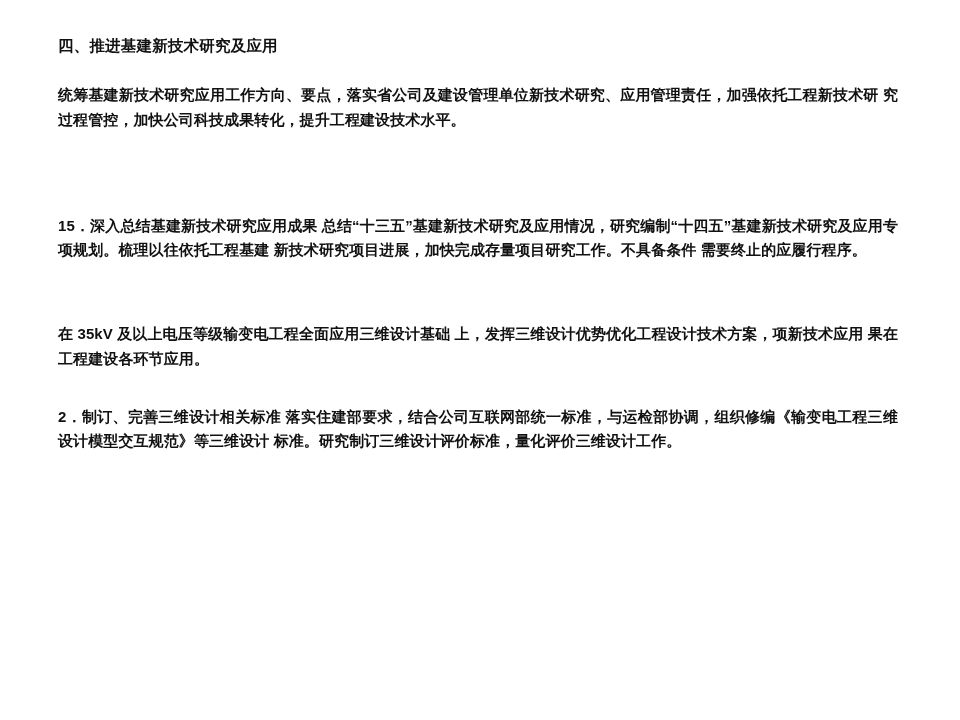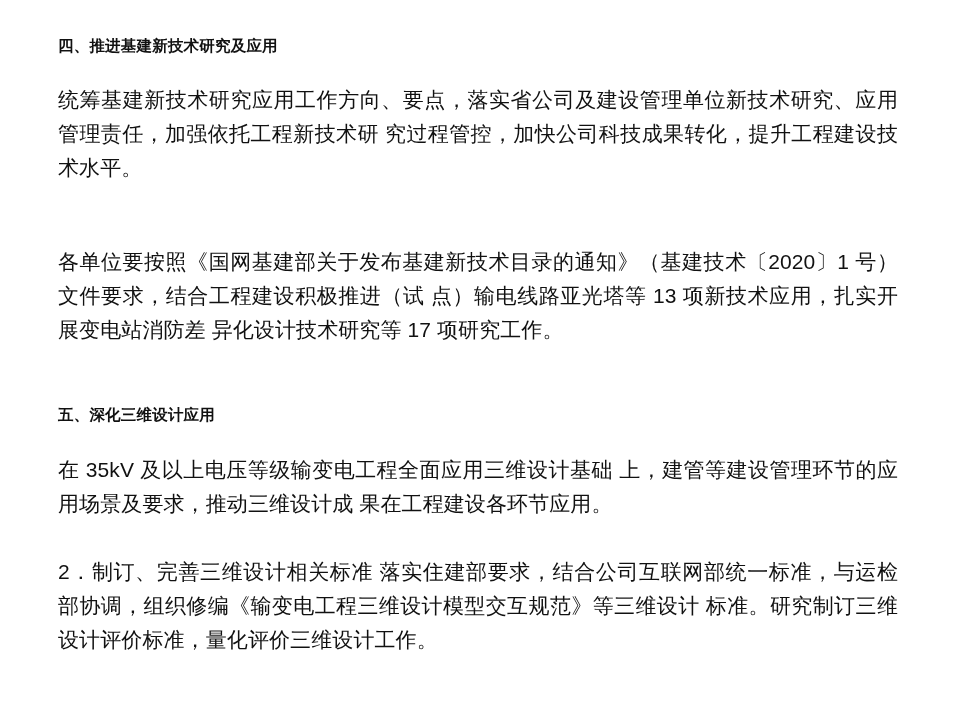--- a/index.html
+++ b/index.html
@@ -27,22 +27,22 @@
   }
   .heading {
     font-size: 15.5px;
     font-weight: bold;
     color: #111111;
     line-height: 1.5;
     margin: 0;
     letter-spacing: 0.2px;
   }
   .para {
-    font-size: 21px;
-    font-weight: normal;
+    font-size: 15px;
+    font-weight: bold;
     color: #111111;
     line-height: 1.62;
     margin: 0;
     text-align: justify;
     letter-spacing: 0.1px;
   }
   .gap-lg { height: 26px; }
   .gap-md { height: 22px; }
   .gap-xl { height: 34px; }
 </style>
@@ -53,29 +53,28 @@
   <div class="doc-body">
 
     <p class="heading">四、推进基建新技术研究及应用</p>
     <div class="gap-lg"></div>
 
     <p class="para">统筹基建新技术研究应用工作方向、要点，落实省公司及建设管理单位新技术研究、应用管理责任，加强依托工程新技术研 究过程管控，加快公司科技成果转化，提升工程建设技术水平。</p>
     <div class="gap-xl"></div>
 
     <div class="gap-lg"></div>
 
-    <p class="para">各单位要按照《国网基建部关于发布基建新技术目录的通知》（基建技术〔2020〕1 号）文件要求，结合工程建设积极推进（试 点）输电线路亚光塔等 13 项新技术应用，扎实开展变电站消防差 异化设计技术研究等 17 项研究工作。</p>
     <div class="gap-md"></div>
 
+    <p class="para">15．深入总结基建新技术研究应用成果 总结“十三五”基建新技术研究及应用情况，研究编制“十四五”基建新技术研究及应用专项规划。梳理以往依托工程基建 新技术研究项目进展，加快完成存量项目研究工作。不具备条件 需要终止的应履行程序。</p>
     <div class="gap-xl"></div>
 
-    <p class="heading">五、深化三维设计应用</p>
     <div class="gap-lg"></div>
 
-    <p class="para">在 35kV 及以上电压等级输变电工程全面应用三维设计基础 上，建管等建设管理环节的应用场景及要求，推动三维设计成 果在工程建设各环节应用。</p>
+    <p class="para">在 35kV 及以上电压等级输变电工程全面应用三维设计基础 上，发挥三维设计优势优化工程设计技术方案，项新技术应用 果在工程建设各环节应用。</p>
     <div class="gap-xl"></div>
 
     <p class="para">2．制订、完善三维设计相关标准 落实住建部要求，结合公司互联网部统一标准，与运检部协调，组织修编《输变电工程三维设计模型交互规范》等三维设计 标准。研究制订三维设计评价标准，量化评价三维设计工作。</p>
     <div class="gap-xl"></div>
 
 
   </div>
 </div>
 
 </body></html>

